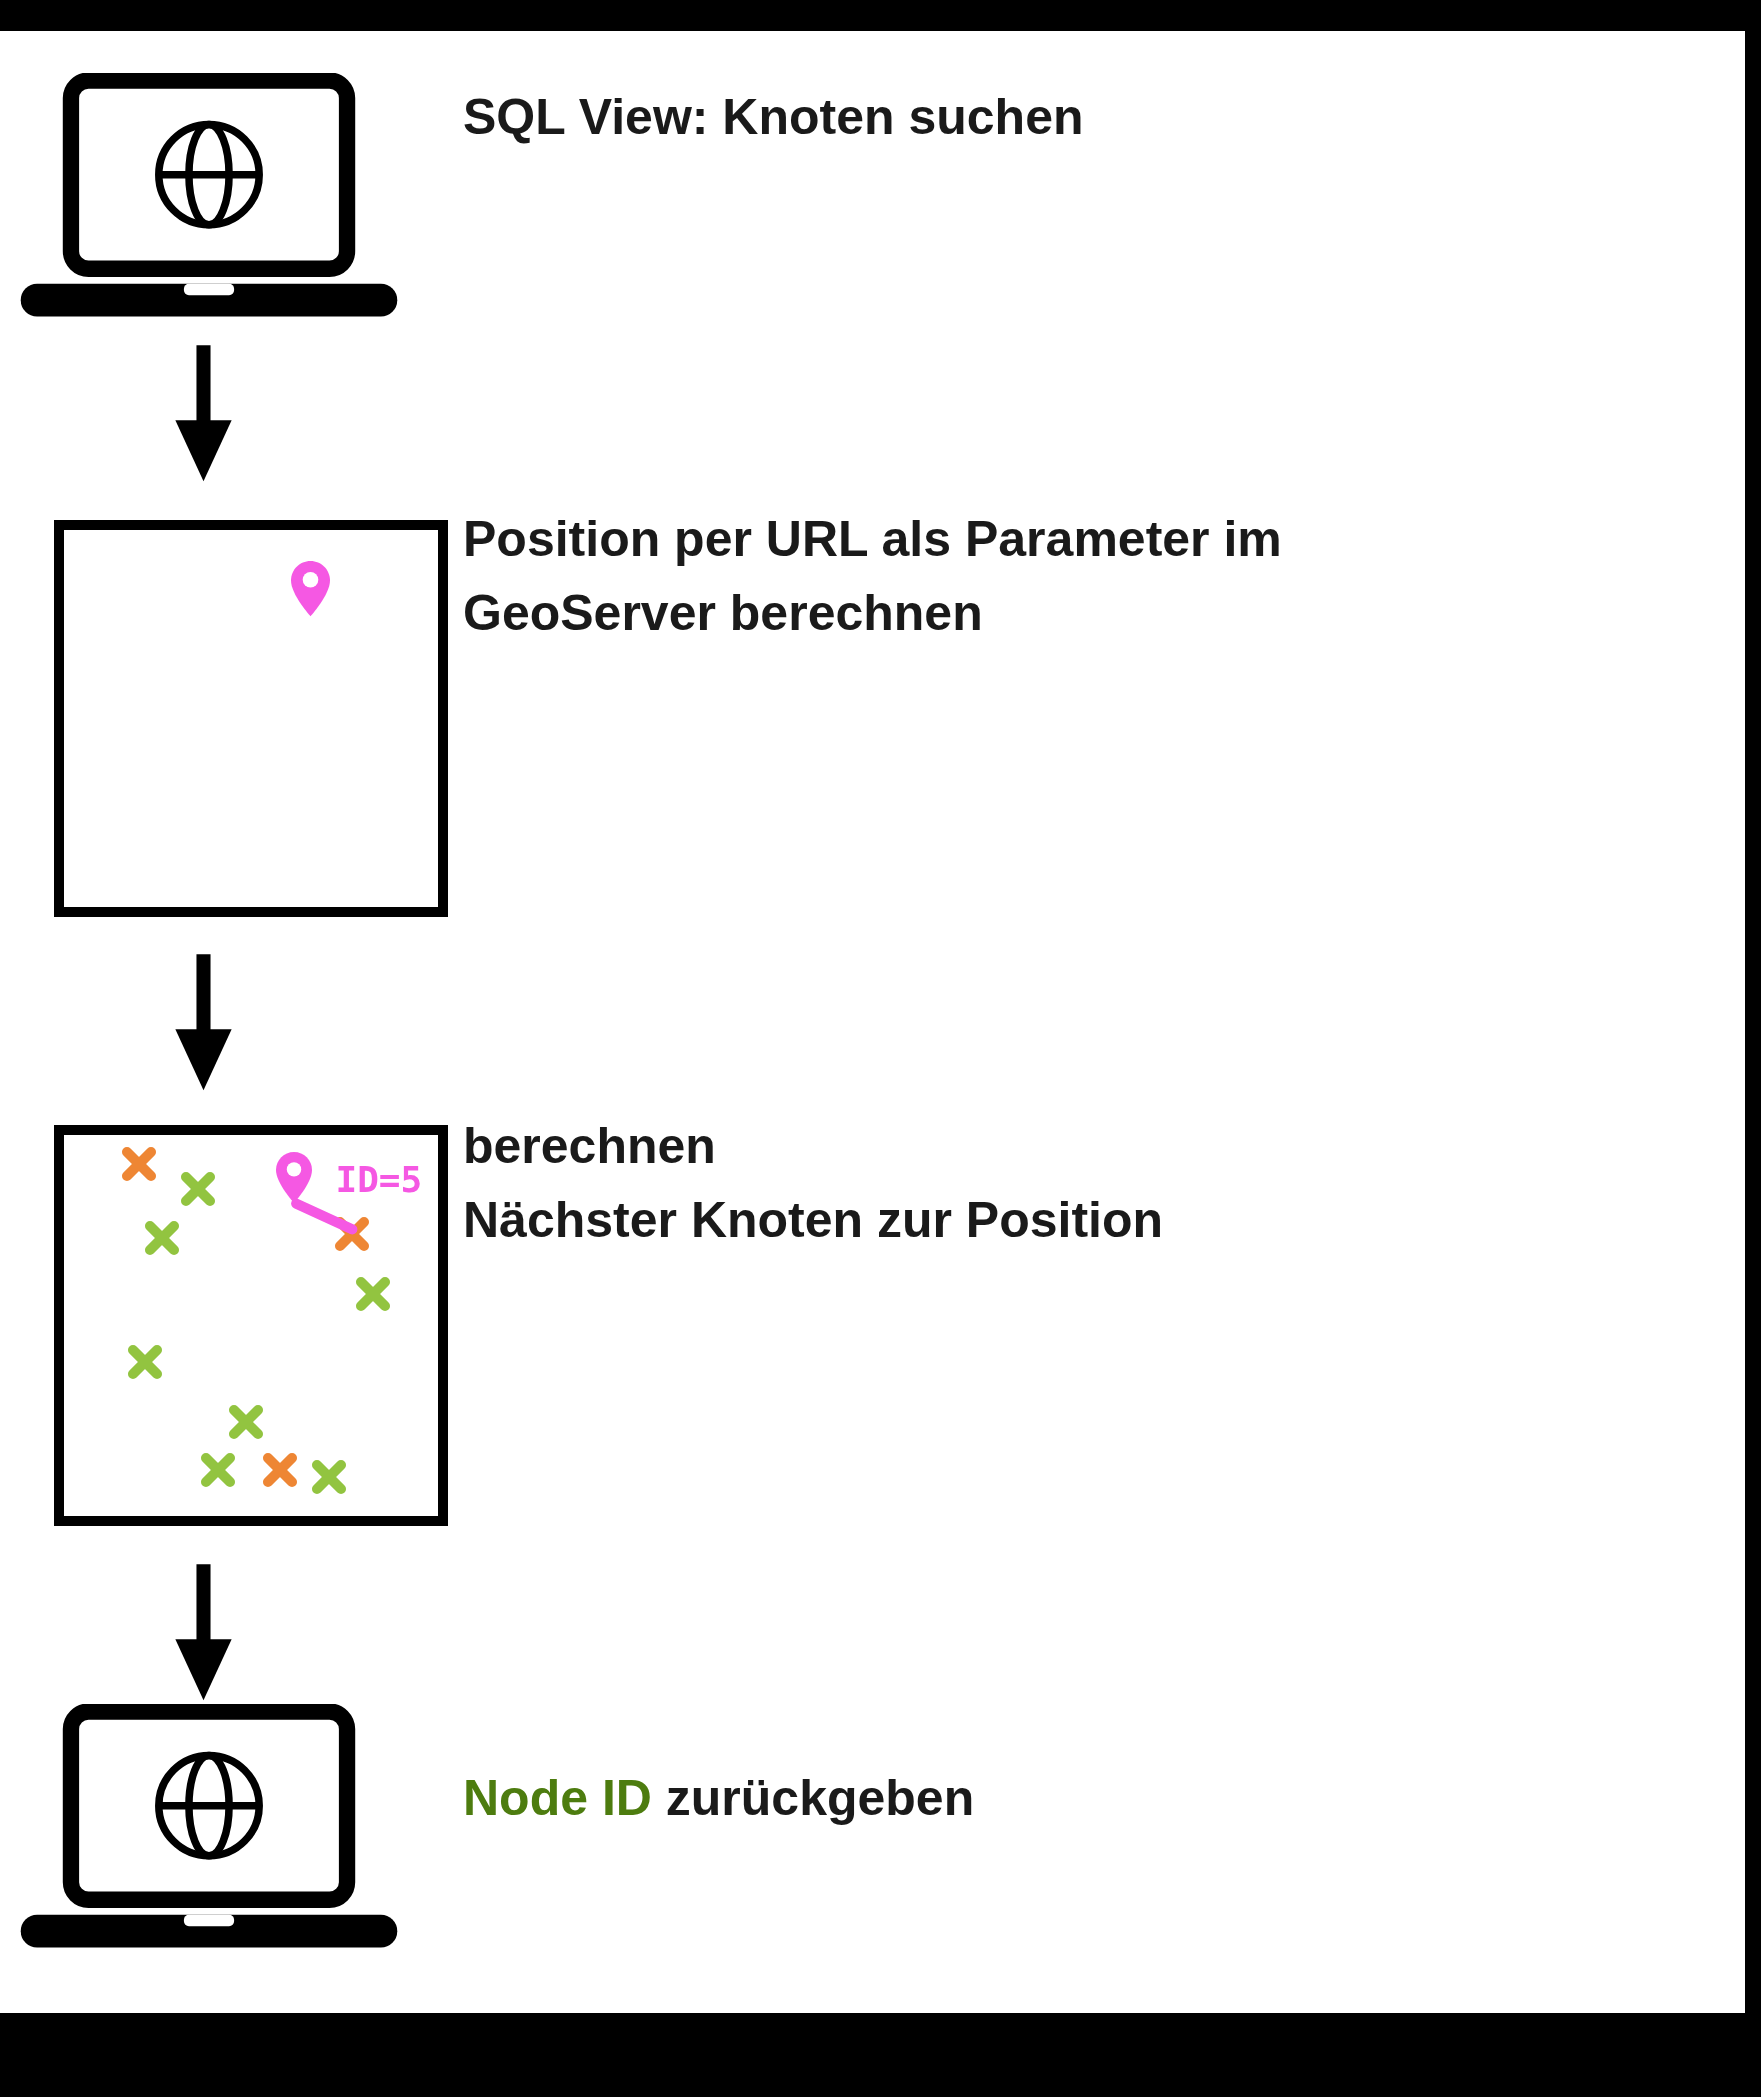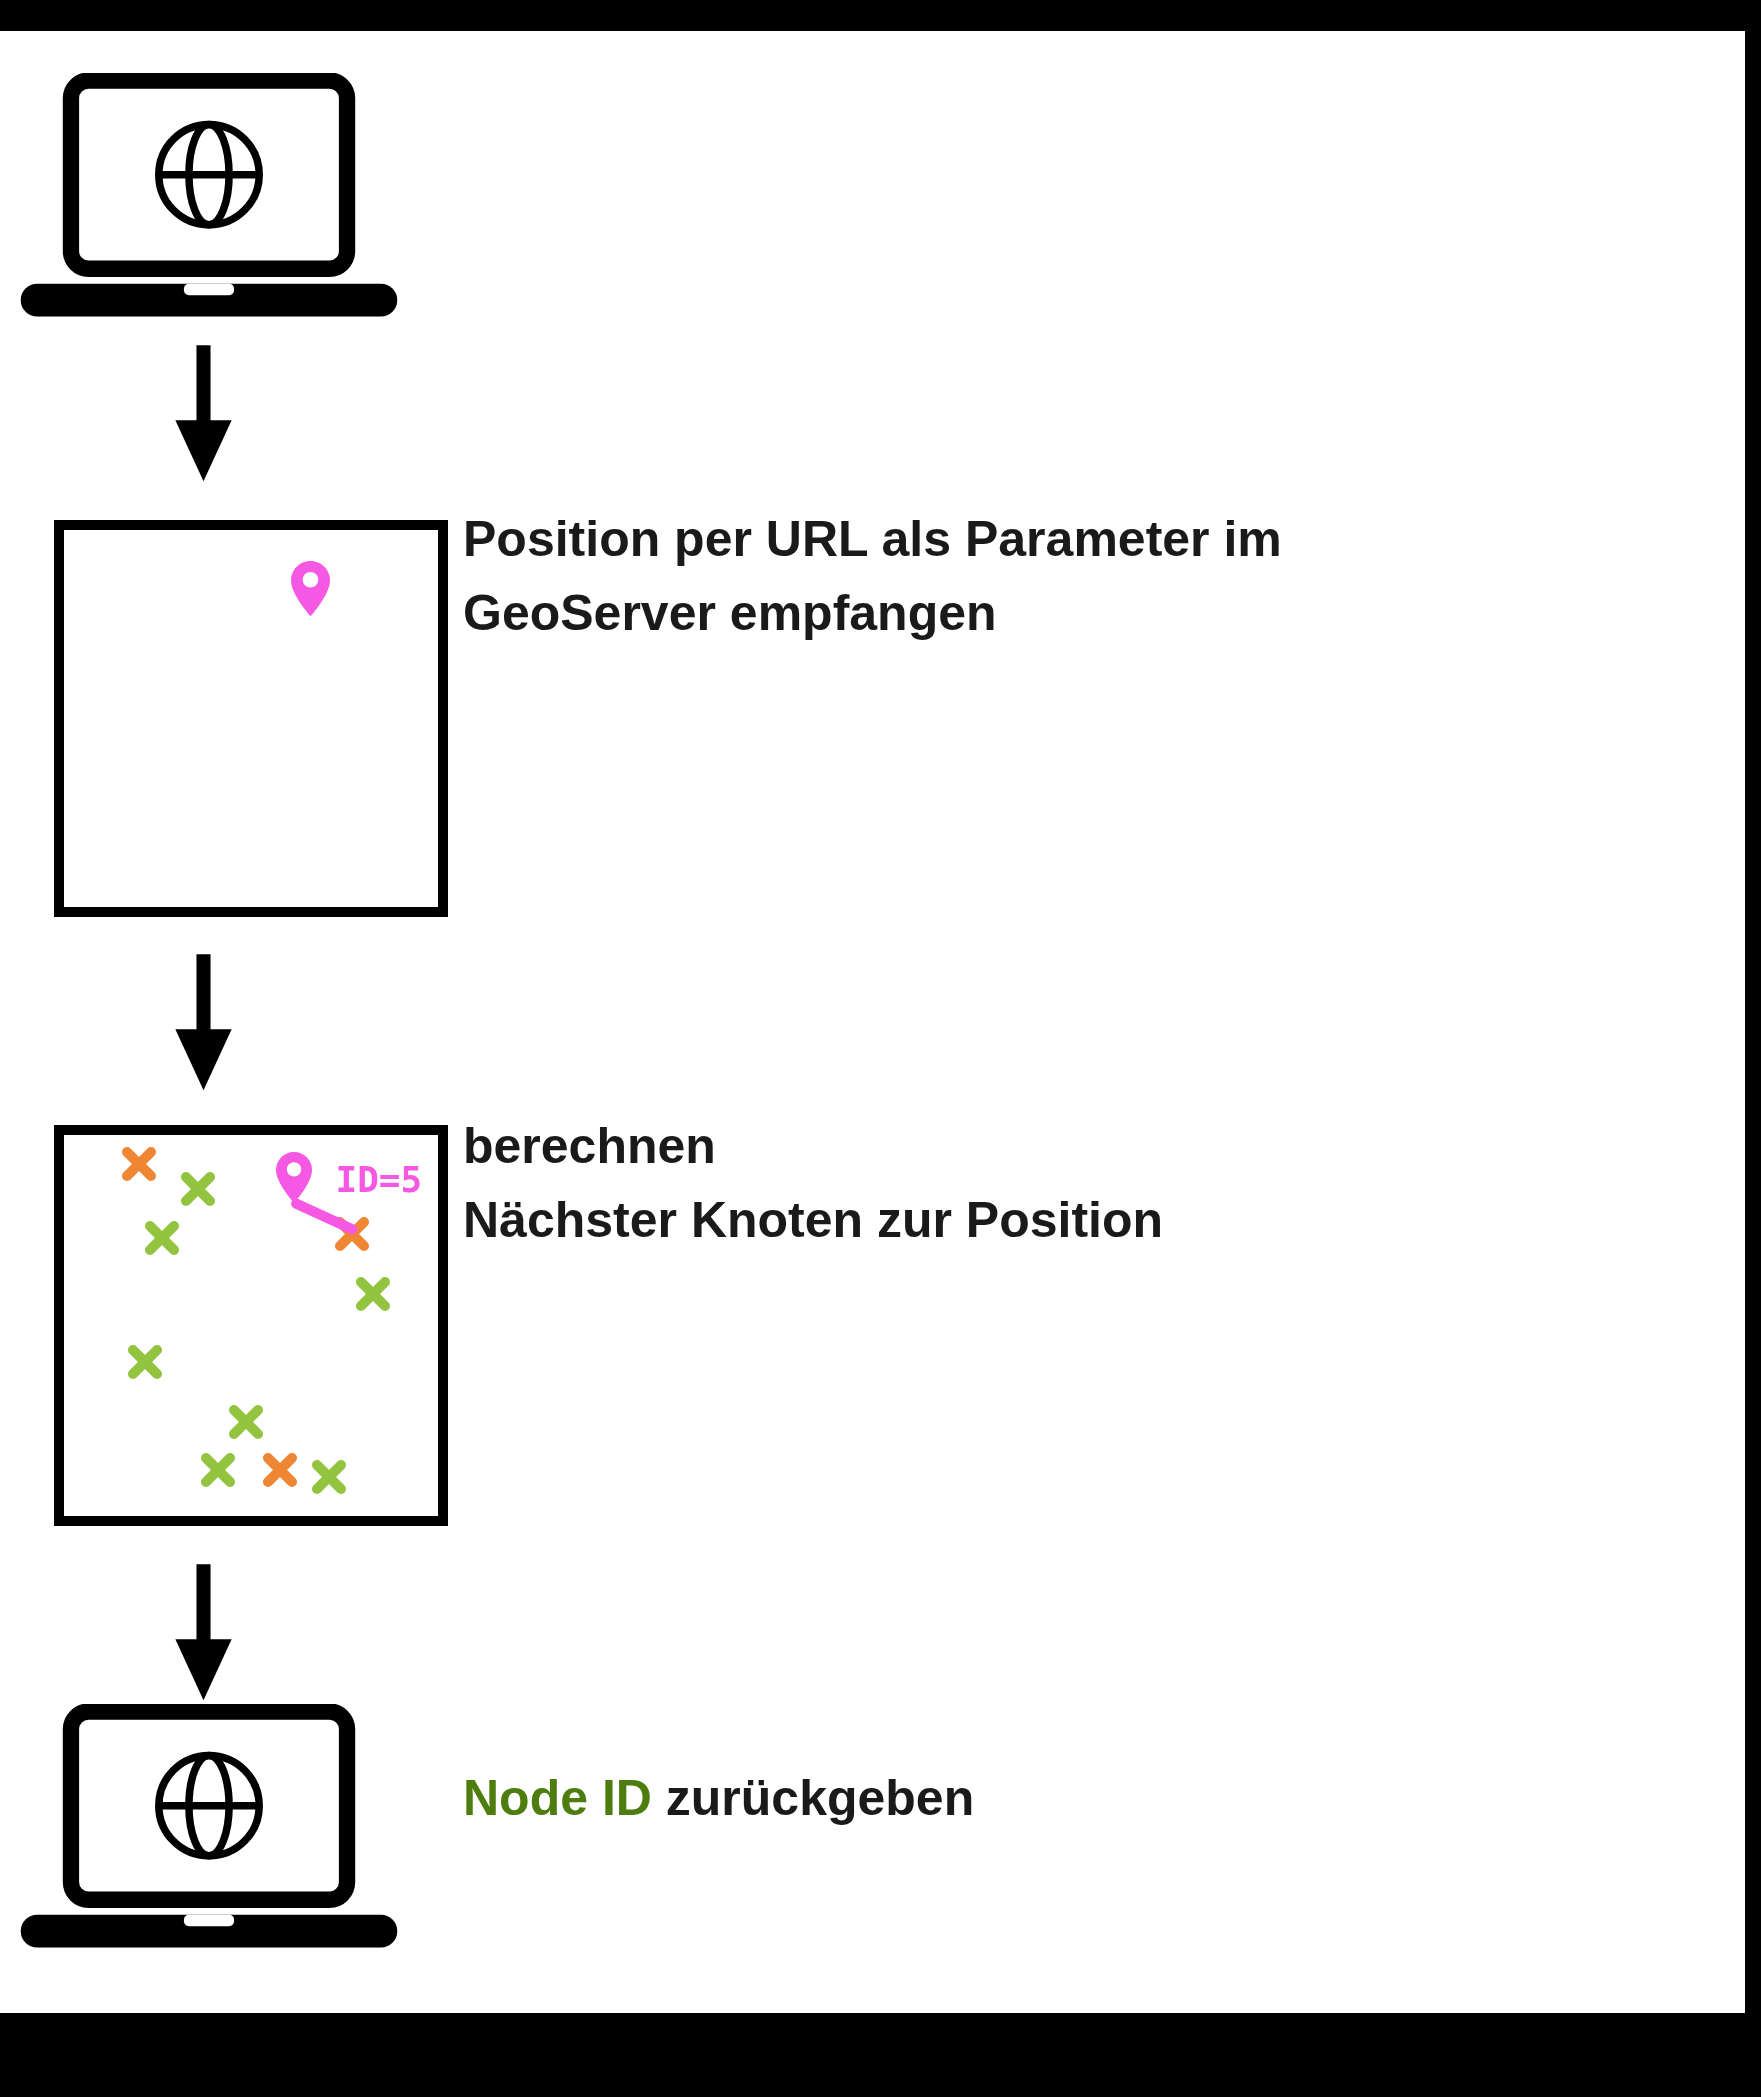--- a/index.html
+++ b/index.html
@@ -116,33 +116,36 @@
       <g id="map-pin">
         <path d="M12 0 C5.37 0 0 5.37 0 12 C0 20.8 12 34 12 34 C12 34 24 20.8 24 12 C24 5.37 18.63 0 12 0 Z" fill="#F558E3"></path>
         <circle cx="12" cy="11.6" r="4.8" fill="#ffffff"></circle>
       </g>
     </defs>
   </svg>
 
   <svg class="laptop laptop-1" viewBox="0 0 300 200">
     <use href="#laptop-globe"></use>
   </svg>
+  <div class="step-label step-label-1">
+    <div>SQL View: Knoten suchen</div>
+  </div>
 
   <svg class="arrow arrow-1" viewBox="0 0 100 205">
     <use href="#arrow-down"></use>
   </svg>
 
   <div class="map-box map-box-1">
     <svg class="pin pin-1" viewBox="0 0 24 34">
       <use href="#map-pin"></use>
     </svg>
   </div>
   <div class="step-label step-label-2">
     <div>Position per URL als Parameter im</div>
-    <div>GeoServer empfangen</div>
+    <div>GeoServer berechnen</div>
   </div>
 
   <svg class="arrow arrow-2" viewBox="0 0 100 205">
     <use href="#arrow-down"></use>
   </svg>
 
   <div class="map-box map-box-2">
     <span class="cross orange" style="left:55px;  top:8.8px;"></span>
     <span class="cross green" style="left:114px; top:33px;"></span>
     <span class="cross green" style="left:78px; top:82px;"></span>

